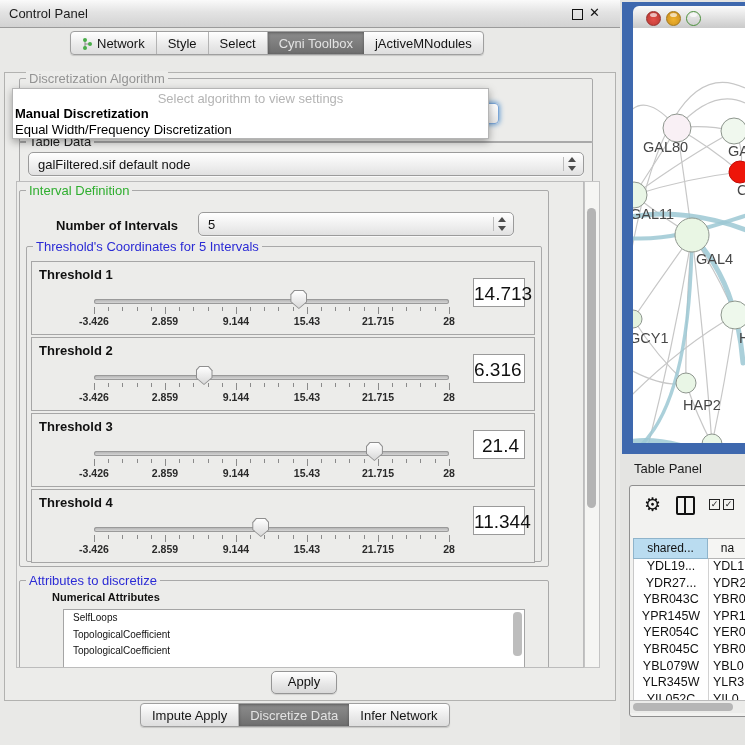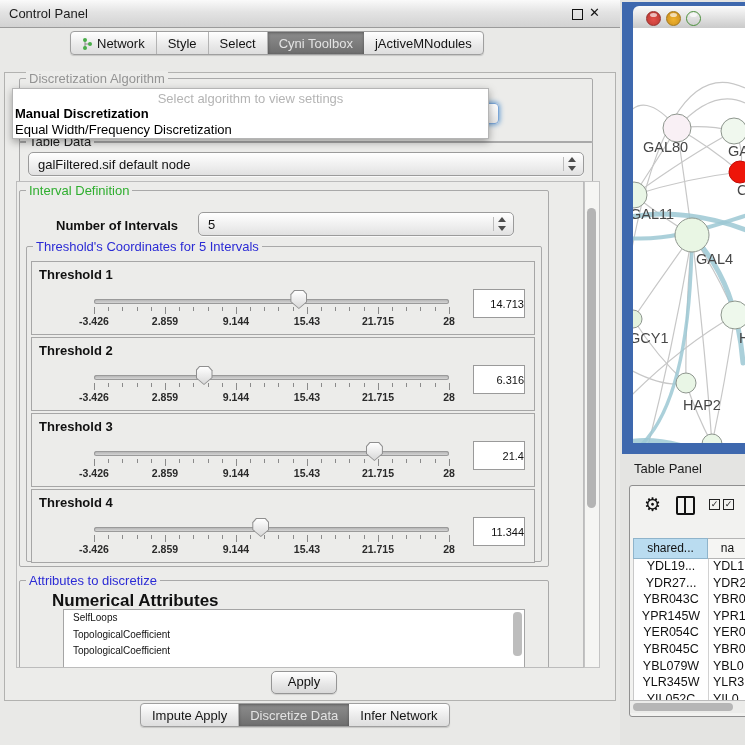--- a/index.html
+++ b/index.html
@@ -72,25 +72,25 @@
     clip-path:polygon(50% 100%,0 62%,0 22%,22% 0,78% 0,100% 22%,100% 62%);}
   .slider-thumb i{position:absolute;left:1px;top:1px;right:1px;bottom:1px;display:block;
     clip-path:polygon(50% 100%,0 62%,0 22%,22% 0,78% 0,100% 22%,100% 62%);
     background:linear-gradient(180deg,#ffffff,#d8d8d8);}
   .slider-ticks{position:absolute;left:62px;top:45px;width:356px;height:8px;display:flex;
     justify-content:space-between;align-items:flex-start;}
   .slider-ticks .tick{width:1px;height:4px;background:#8a8a8a;}
   .slider-ticks .tick.major{height:7px;}
   .slider-ticklabels{position:absolute;left:0;top:53px;width:100%;height:13px;}
   .slider-ticklabels span{position:absolute;transform:translateX(-50%);font-size:10.5px;font-weight:bold;color:#2a2a2a;white-space:nowrap;}
-  .th-value{position:absolute;left:441px;top:27px;width:52px;height:29px;background:#ffffff;
-    border:1px solid #9a9a9a;font-size:11px;color:#111;text-align:right;line-height:29px;box-sizing:border-box;}
-
-  
-  .attr-title{position:absolute;left:32px;top:10px;font-size:17px;font-weight:bold;color:#111;}
+  .th-value{position:absolute;left:441px;top:16px;width:52px;height:29px;background:#ffffff;
+    border:1px solid #9a9a9a;font-size:19px;color:#111;text-align:right;line-height:29px;padding-right:5px;box-sizing:border-box;}
+
+  
+  .attr-title{position:absolute;left:32px;top:10px;font-size:11px;font-weight:bold;color:#111;}
   .attr-list{position:absolute;left:43px;top:28px;width:460px;height:200px;background:#ffffff;
     border:1px solid #a5a5a5;overflow:hidden;}
   .list-item{font-size:10px;color:#111;padding:1px 0 1px 9px;line-height:14.5px;}
   .attr-list .sb{position:absolute;right:2px;top:2px;width:9px;height:44px;background:#bdbdbd;border-radius:4px;}
 
   .apply-btn{position:absolute;left:266px;top:598px;width:64px;height:21px;border:1px solid #959595;border-radius:5px;
     background:linear-gradient(180deg,#ffffff,#e6e6e6 60%,#d9d9d9);font-size:13px;color:#111;
     text-align:center;line-height:20px;box-shadow:0 1px 1px rgba(0,0,0,.12);}
 
   

